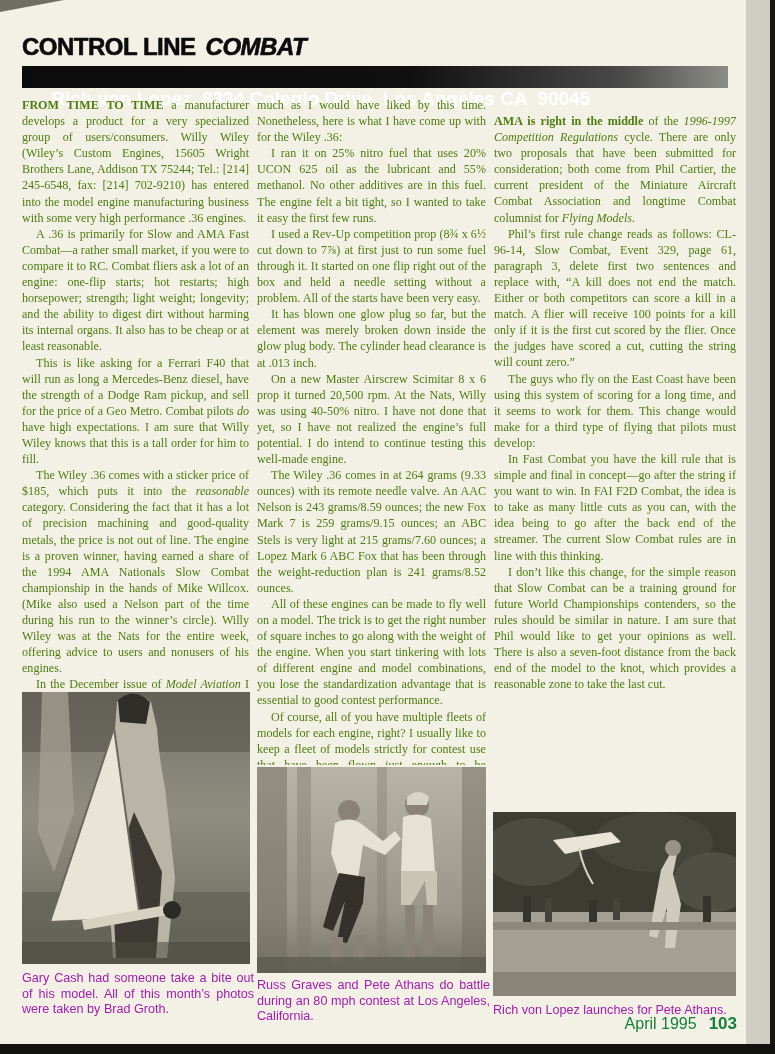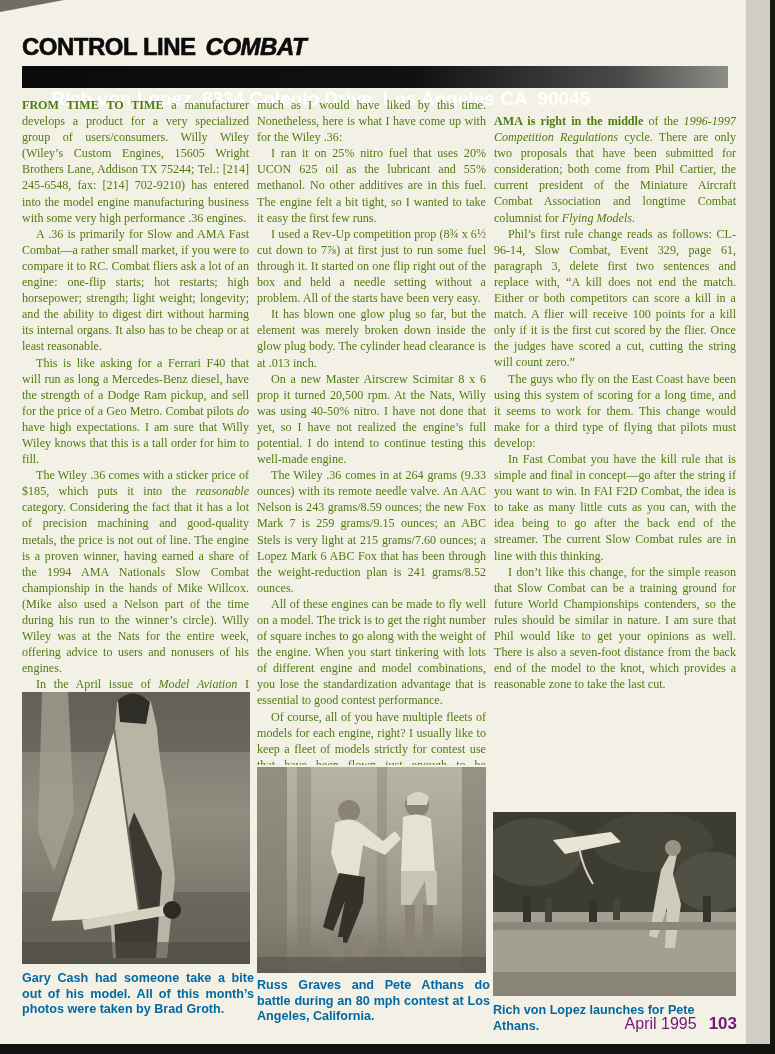--- a/index.html
+++ b/index.html
@@ -45,29 +45,29 @@
   .para.indent{text-indent:14px;}
   .para.space{margin-top:16px;font-family:Liberation Serif, serif;}
   .b{font-weight:bold;}
   .i{font-style:italic;}
   .photo{position:absolute;background:#8d8b7f;overflow:hidden;box-shadow:0 0 0 1px #5a584e inset;}
   .photo-1{left:22px;top:692px;width:228px;height:272px;}
   .photo-2{left:257px;top:767px;width:229px;height:206px;}
   .photo-3{left:493px;top:812px;width:243px;height:184px;}
   .photo svg{display:block;width:100%;height:100%;}
   .caption{
-    position:absolute;font-family:"Liberation Sans",sans-serif;font-weight:bold;
-    font-size:12.6px;line-height:15.5px;color:#0369a1;text-align:justify;
+    position:absolute;font-family:"Liberation Sans",sans-serif;font-weight:normal;
+    font-size:12.6px;line-height:15.5px;color:#a21caf;text-align:justify;
   }
   .caption-1{left:22px;top:971px;width:232px;}
   .caption-2{left:257px;top:978px;width:233px;}
   .caption-3{left:493px;top:1003px;width:248px;text-align:left;}
   .footer{
     position:absolute;left:495px;top:1014px;width:242px;text-align:right;
-    font-family:"Liberation Sans",sans-serif;font-size:16px;color:#701a75;
+    font-family:"Liberation Sans",sans-serif;font-size:16px;color:#15803d;
   }
   .footer .pageno{font-weight:bold;margin-left:12px;font-size:17px;}
 </style>
 </head>
 <body>
 
 <div class="page">
 
   <div class="corner-artifact"></div>
 
@@ -77,21 +77,21 @@
 
   <div class="byline-bar">
     <span>Rich von Lopez, 8334 Colegio Drive, Los Angeles CA  90045</span>
   </div>
 
   <div class="col col-1">
       <p class="para"><span class="b">FROM TIME TO TIME</span><span> a manufacturer develops a product for a very specialized group of users/consumers. Willy Wiley (Wiley’s Custom Engines, 15605 Wright Brothers Lane, Addison TX 75244; Tel.: [214] 245-6548, fax: [214] 702-9210) has entered into the model engine manufacturing business with some very high performance .36 engines.</span></p>
       <p class="para indent"><span>A .36 is primarily for Slow and AMA Fast Combat—a rather small market, if you were to compare it to RC. Combat fliers ask a lot of an engine: one-flip starts; hot restarts; high horsepower; strength; light weight; longevity; and the ability to digest dirt without harming its internal organs. It also has to be cheap or at least reasonable.</span></p>
       <p class="para indent"><span>This is like asking for a Ferrari F40 that will run as long a Mercedes-Benz diesel, have the strength of a Dodge Ram pickup, and sell for the price of a Geo Metro. Combat pilots </span><span class="i">do</span><span> have high expectations. I am sure that Willy Wiley knows that this is a tall order for him to fill.</span></p>
       <p class="para indent"><span>The Wiley .36 comes with a sticker price of $185, which puts it into the </span><span class="i">reasonable</span><span> category. Considering the fact that it has a lot of precision machining and good-quality metals, the price is not out of line. The engine is a proven winner, having earned a share of the 1994 AMA Nationals Slow Combat championship in the hands of Mike Willcox. (Mike also used a Nelson part of the time during his run to the winner’s circle). Willy Wiley was at the Nats for the entire week, offering advice to users and nonusers of his engines.</span></p>
-      <p class="para indent"><span>In the April issue of </span><span class="i">Model Aviation</span><span> I mentioned that I would be doing a full report on the Wiley .36 that I brought back from the Nats. I have done some testing, but not as</span></p>
+      <p class="para indent"><span>In the December issue of </span><span class="i">Model Aviation</span><span> I mentioned that I would be doing a full report on the Wiley .36 that I brought back from the Nats. I have done some testing, but not as</span></p>
     </div>
   <div class="col col-2">
       <p class="para"><span>much as I would have liked by this time. Nonetheless, here is what I have come up with for the Wiley .36:</span></p>
       <p class="para indent"><span>I ran it on 25% nitro fuel that uses 20% UCON 625 oil as the lubricant and 55% methanol. No other additives are in this fuel. The engine felt a bit tight, so I wanted to take it easy the first few runs.</span></p>
       <p class="para indent"><span>I used a Rev-Up competition prop (8¾ x 6½ cut down to 7⅞) at first just to run some fuel through it. It started on one flip right out of the box and held a needle setting without a problem. All of the starts have been very easy.</span></p>
       <p class="para indent"><span>It has blown one glow plug so far, but the element was merely broken down inside the glow plug body. The cylinder head clearance is at .013 inch.</span></p>
       <p class="para indent"><span>On a new Master Airscrew Scimitar 8 x 6 prop it turned 20,500 rpm. At the Nats, Willy was using 40-50% nitro. I have not done that yet, so I have not realized the engine’s full potential. I do intend to continue testing this well-made engine.</span></p>
       <p class="para indent"><span>The Wiley .36 comes in at 264 grams (9.33 ounces) with its remote needle valve. An AAC Nelson is 243 grams/8.59 ounces; the new Fox Mark 7 is 259 grams/9.15 ounces; an ABC Stels is very light at 215 grams/7.60 ounces; a Lopez Mark 6 ABC Fox that has been through the weight-reduction plan is 241 grams/8.52 ounces.</span></p>
       <p class="para indent"><span>All of these engines can be made to fly well on a model. The trick is to get the right number of square inches to go along with the weight of the engine. When you start tinkering with lots of different engine and model combinations, you lose the standardization advantage that is essential to good contest performance.</span></p>
       <p class="para indent"><span>Of course, all of you have multiple fleets of models for each engine, right? I usually like to keep a fleet of models strictly for contest use that have been flown just enough to be trimmed out. They are all the same design, and no model is any better than another.</span></p>

